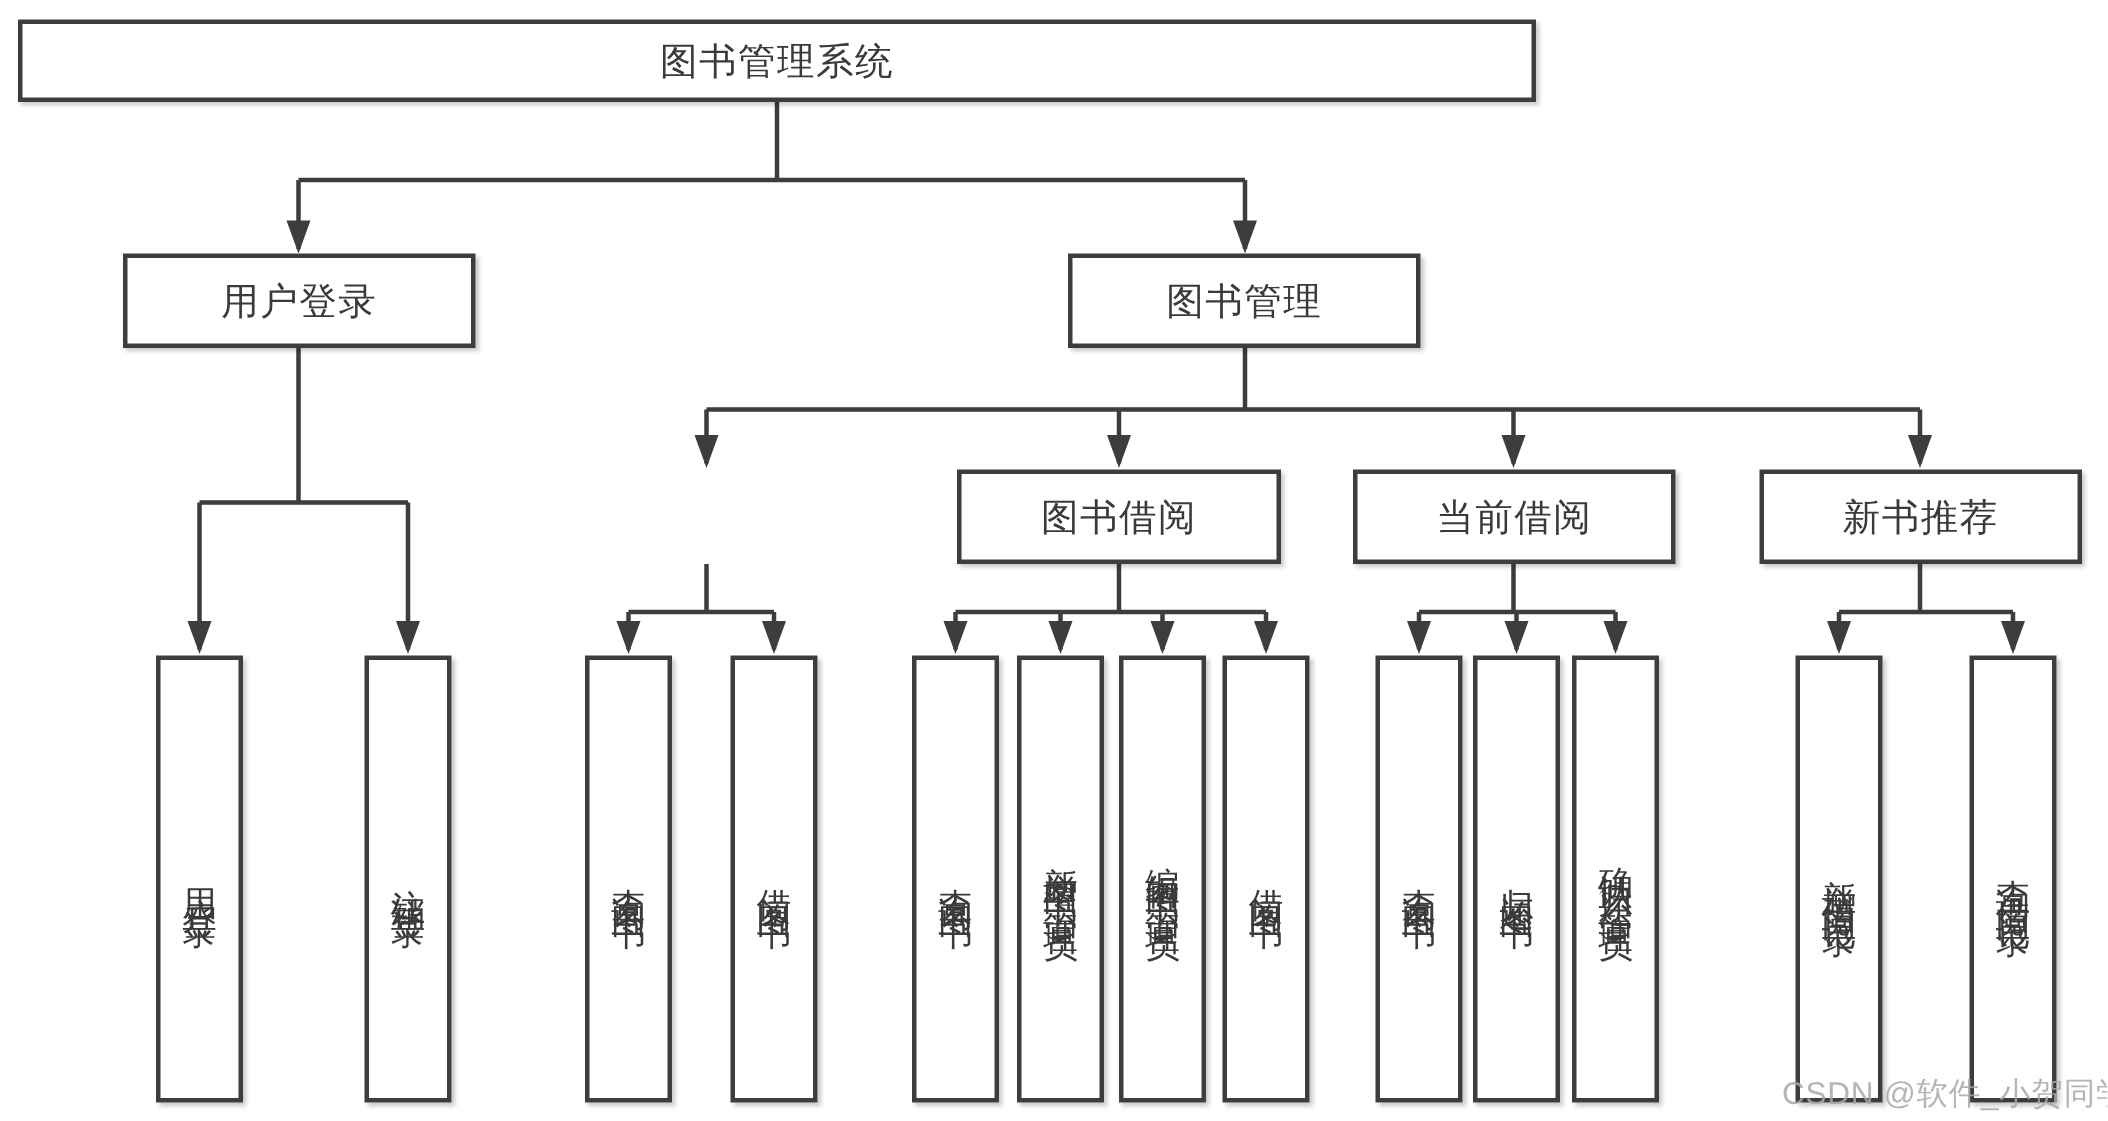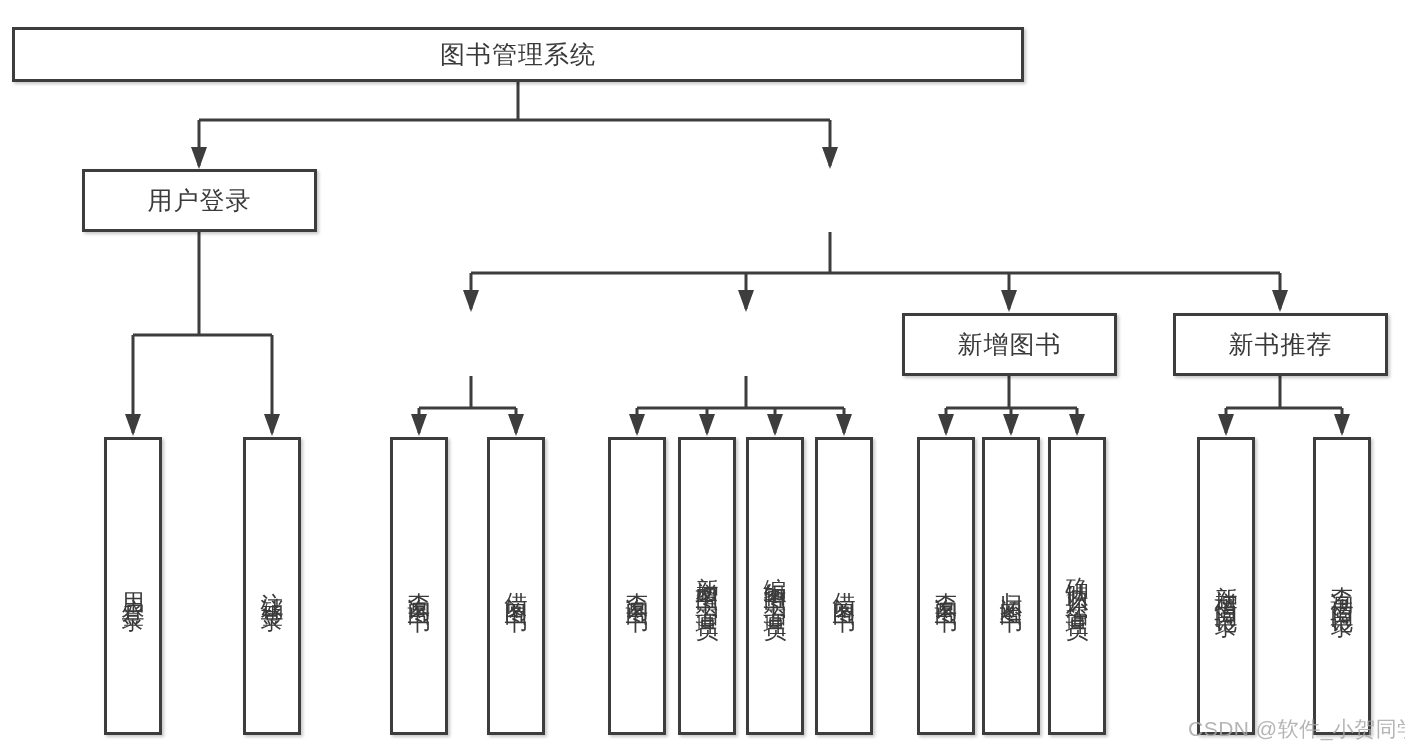--- a/index.html
+++ b/index.html
@@ -104,25 +104,27 @@
     <line class="arrow-line" x1="844" y1="408" x2="844" y2="433" marker-end="url(#arr)"></line>
 
     <line class="arrow-line" x1="946" y1="408" x2="946" y2="433" marker-end="url(#arr)"></line>
     <line class="arrow-line" x1="1011" y1="408" x2="1011" y2="433" marker-end="url(#arr)"></line>
     <line class="arrow-line" x1="1077" y1="408" x2="1077" y2="433" marker-end="url(#arr)"></line>
 
     <line class="arrow-line" x1="1226" y1="408" x2="1226" y2="433" marker-end="url(#arr)"></line>
     <line class="arrow-line" x1="1342" y1="408" x2="1342" y2="433" marker-end="url(#arr)"></line>
   </svg>
 
-  <div class="node h-node" style="left:12px;top:27px;width:1012px;height:55px">图书管理系统</div>
+  <div class="node h-node" style="left:12px;top:13px;width:1012px;height:55px">图书管理系统</div>
 
   <div class="node h-node" style="left:82px;top:169px;width:235px;height:63px">用户登录</div>
+  <div class="node h-node" style="left:712px;top:169px;width:235px;height:63px">图书管理</div>
 
-  <div class="node h-node" style="left:902px;top:313px;width:215px;height:63px">新增图书</div>
+  <div class="node h-node" style="left:638px;top:313px;width:216px;height:63px">图书借阅</div>
+  <div class="node h-node" style="left:902px;top:313px;width:215px;height:63px">当前借阅</div>
   <div class="node h-node" style="left:1173px;top:313px;width:215px;height:63px">新书推荐</div>
 
   <div class="node v-node" style="left:104px;top:437px;width:58px;height:298px">用户登录</div>
   <div class="node v-node" style="left:243px;top:437px;width:58px;height:298px">注销登录</div>
 
   <div class="node v-node" style="left:390px;top:437px;width:58px;height:298px">查询图书</div>
   <div class="node v-node" style="left:487px;top:437px;width:58px;height:298px">借阅图书</div>
 
   <div class="node v-node" style="left:608px;top:437px;width:58px;height:298px">查询图书</div>
   <div class="node v-node" style="left:678px;top:437px;width:58px;height:298px">新增图书（管理员）</div>

